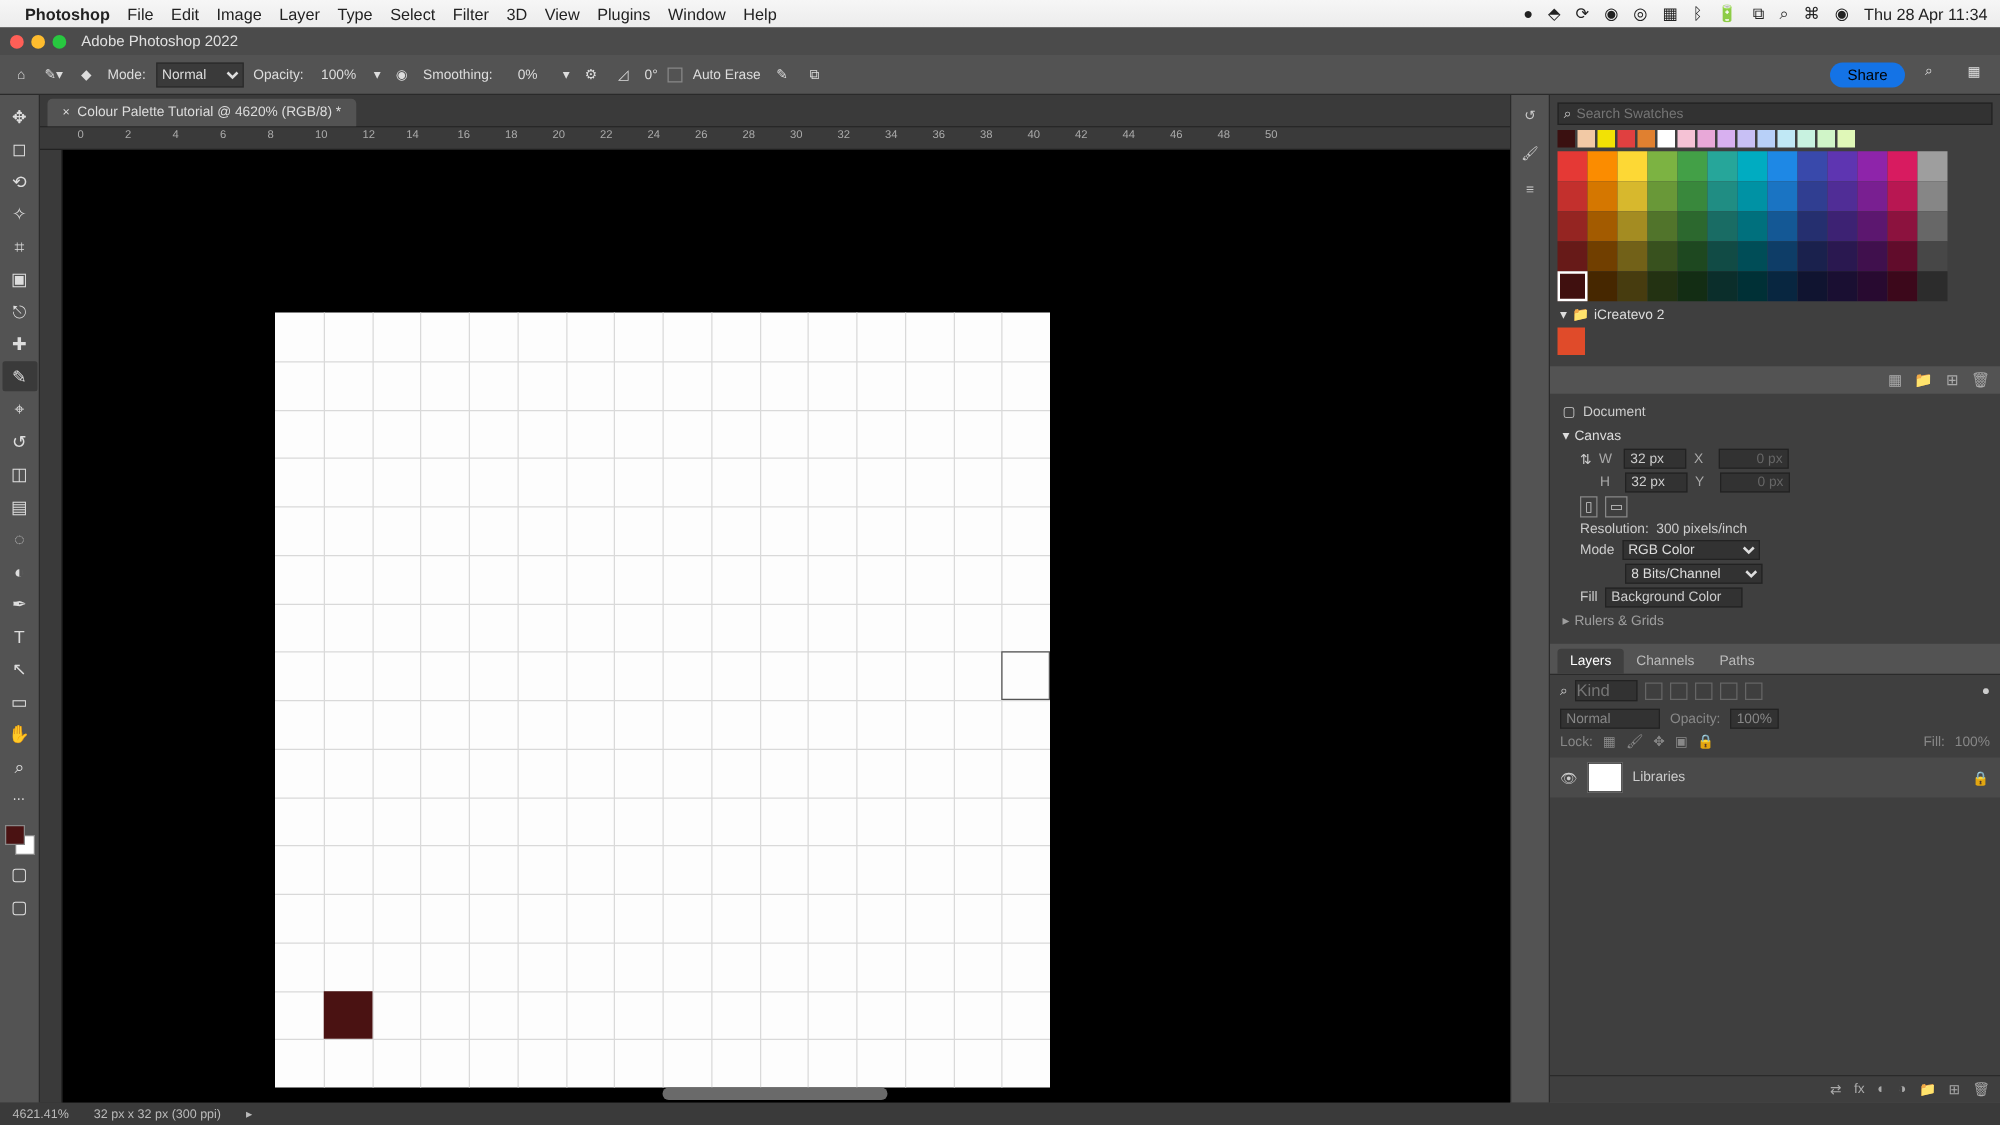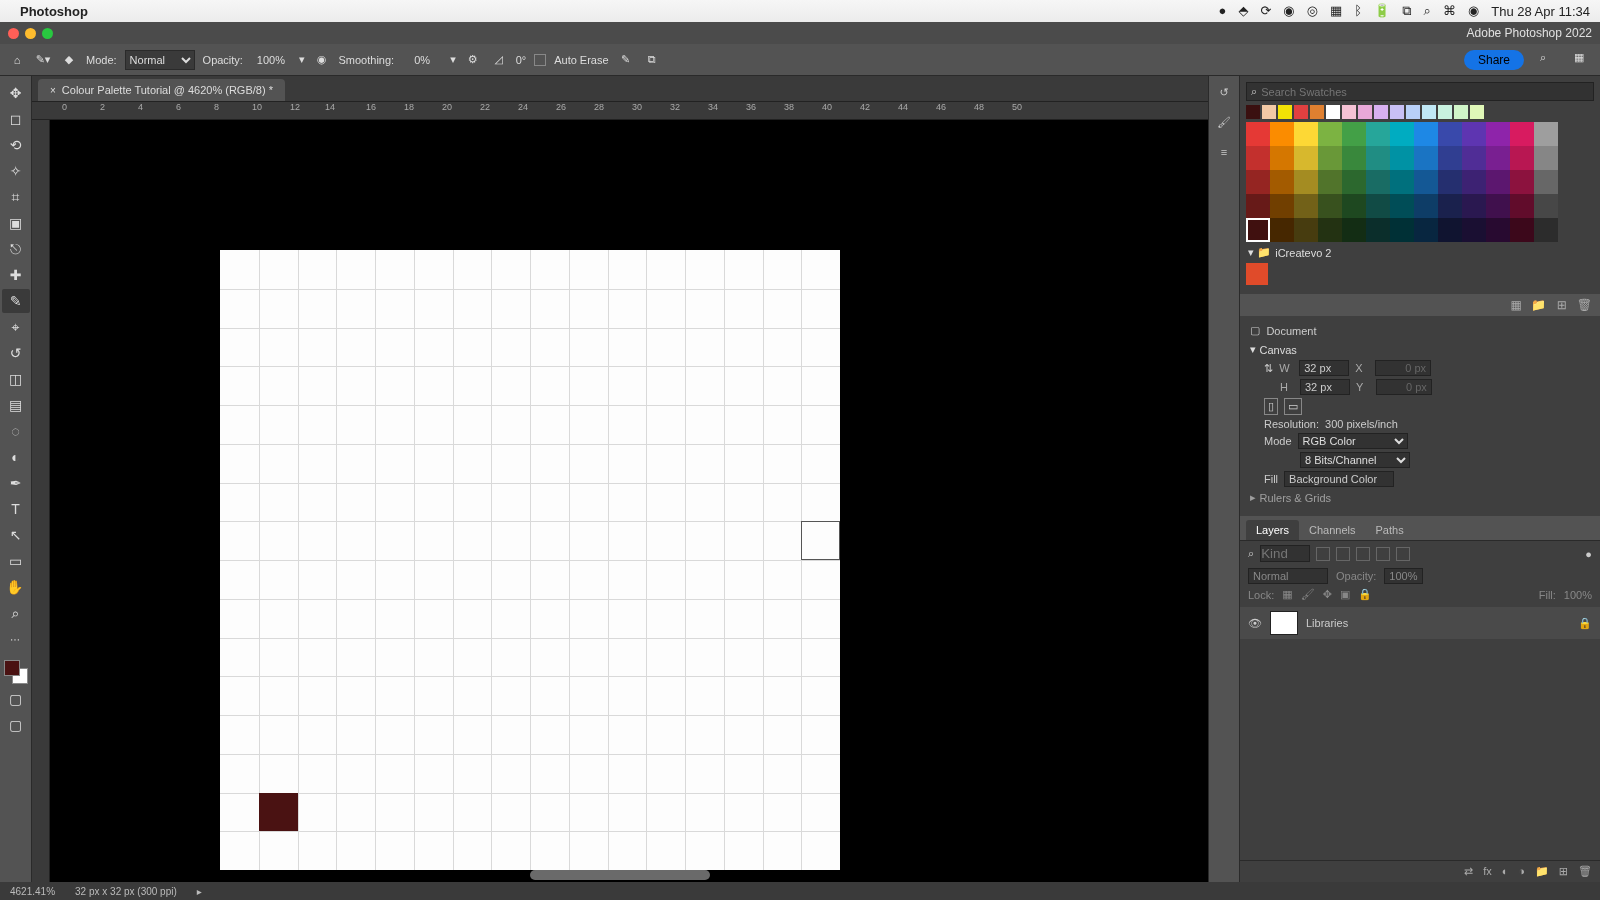--- a/index.html
+++ b/index.html
@@ -12,21 +12,21 @@
 .mac-menubar .menu { margin-right: 14px; }
 .mac-menubar .spacer { flex: 1; }
 .mac-menubar .status { margin-left: 12px; font-size: 13px; }
 .mac-menubar .clock { margin-left: 12px; }
 
 
 .titlebar { height: 22px; background: #4b4b4b; display:flex; align-items:center; padding:0 8px; color:#e0e0e0; font-size:12px; }
 .traffic { display:flex; gap:6px; margin-right:12px; }
 .tl { width:11px; height:11px; border-radius:50%; }
 .tl.r{background:#ff5f57;} .tl.y{background:#febc2e;} .tl.g{background:#28c840;}
-.titlebar .title { flex:1; text-align:right; }
+.titlebar .title { flex:1; text-align:left; }
 
 
 .optbar { height: 32px; background:#535353; display:flex; align-items:center; padding:0 8px; gap:8px; border-bottom:1px solid #2a2a2a; font-size:11px; color:#ddd;}
 .optbar .ico { width:18px; height:18px; display:inline-flex; align-items:center; justify-content:center; }
 .optbar select, .optbar input { background:#3a3a3a; border:1px solid #2a2a2a; color:#ddd; font-size:11px; height:20px; }
 .optbar select { width:70px; }
 .optbar .num { width:40px; text-align:center; }
 .optbar .chk { width:12px;height:12px;border:1px solid #888; display:inline-block; }
 .share { margin-left:auto; background:#1473e6; color:#000000; border-radius:12px; padding:3px 14px; font-size:12px;}
 .topico { width:18px;height:18px; margin-left:8px; }
@@ -105,20 +105,21 @@
 
 
 .statusbar { height:18px; background:#3a3a3a; display:flex; align-items:center; padding:0 10px; gap:20px; font-size:10px; color:#bbb;}
 </style>
 </head>
 <body>
 
 <div class="mac-menubar">
   <span class="apple"></span>
   <span class="appname">Photoshop</span>
+  <span id="mac-menus"><span class="menu">File</span><span class="menu">Edit</span><span class="menu">Image</span><span class="menu">Layer</span><span class="menu">Type</span><span class="menu">Select</span><span class="menu">Filter</span><span class="menu">3D</span><span class="menu">View</span><span class="menu">Plugins</span><span class="menu">Window</span><span class="menu">Help</span></span>
   <span class="spacer"></span>
   <span id="mac-status"><span class="status">●</span><span class="status">⬘</span><span class="status">⟳</span><span class="status">◉</span><span class="status">◎</span><span class="status">▦</span><span class="status">ᛒ</span><span class="status">🔋</span><span class="status">⧉</span><span class="status">⌕</span><span class="status">⌘</span><span class="status">◉</span></span>
   <span class="clock">Thu 28 Apr  11:34</span>
 </div>
 
 <div class="titlebar">
   <div class="traffic">
     <div class="tl r"></div>
     <div class="tl y"></div>
     <div class="tl g"></div>

